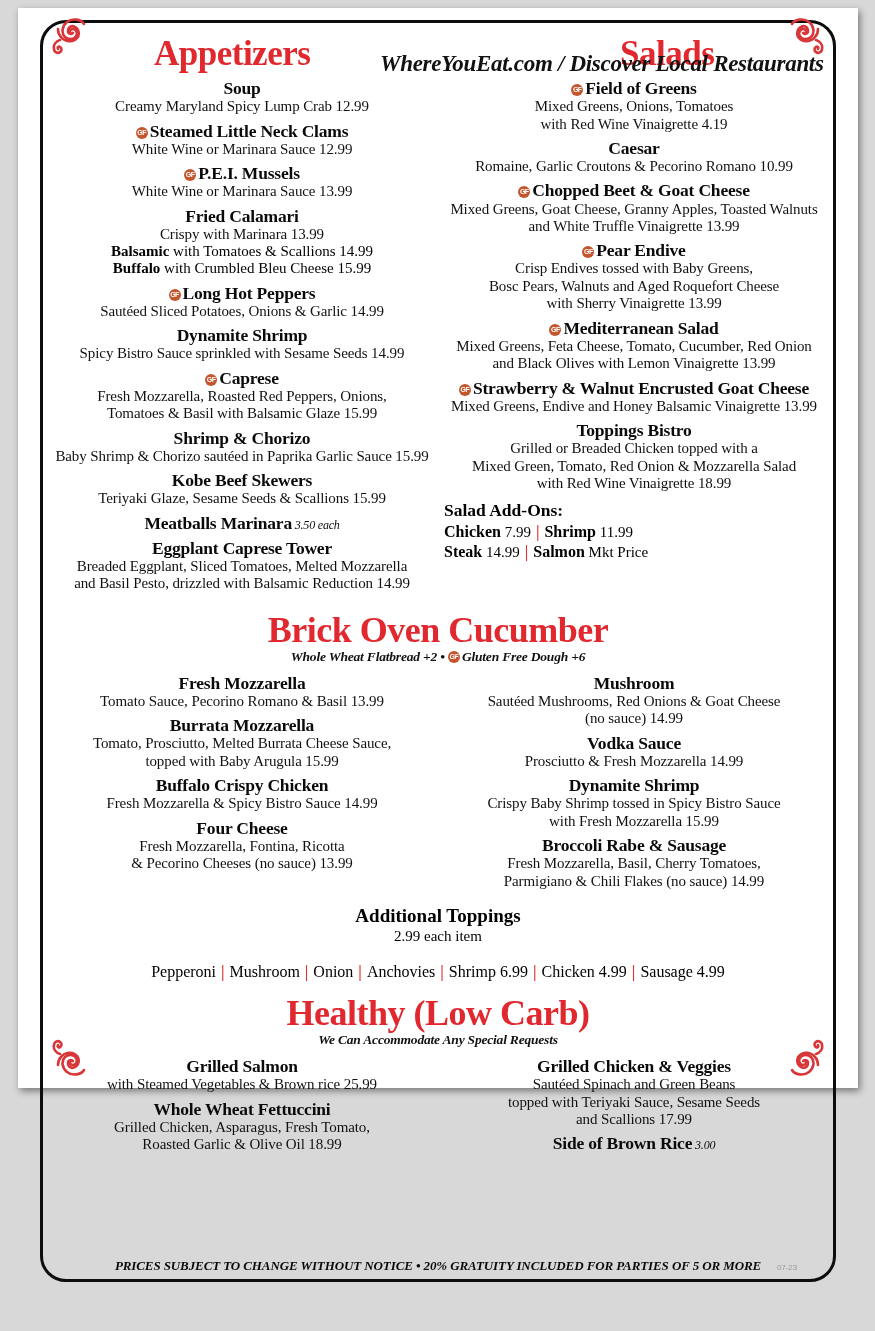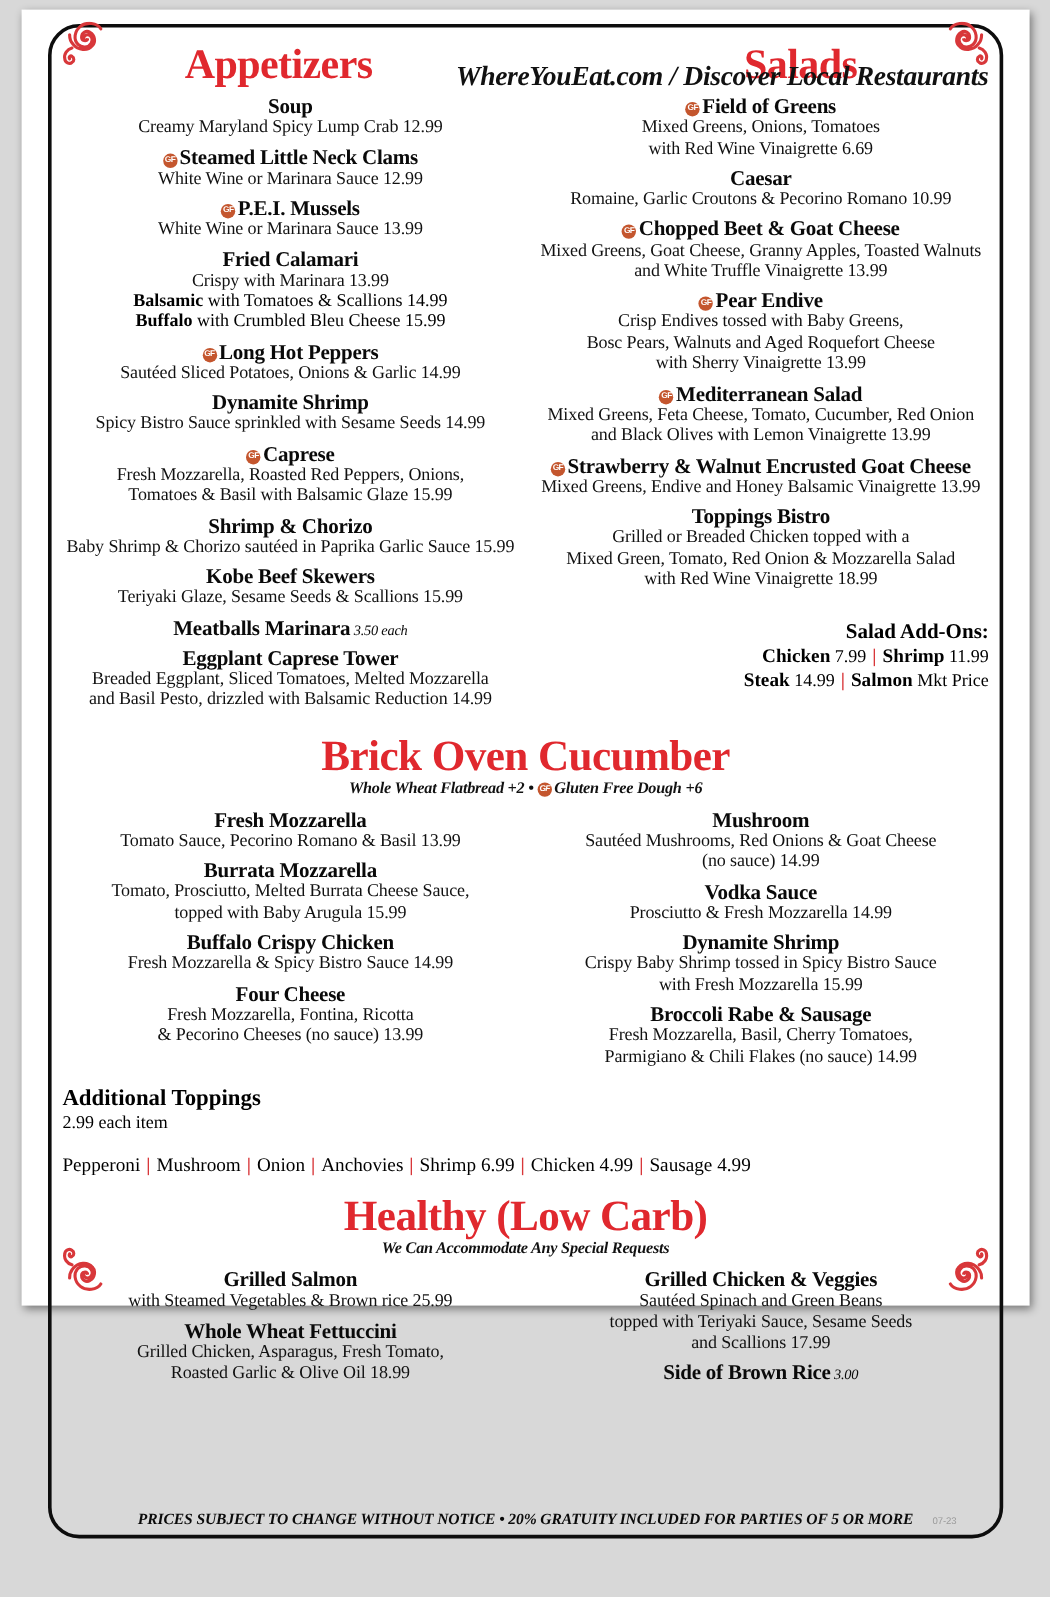--- a/index.html
+++ b/index.html
@@ -109,28 +109,28 @@
     vertical-align: 2px;
     margin-right: 2px;
     font-family: "Liberation Sans", sans-serif;
     letter-spacing: -0.5px;
   }
 
   
   .subline { font-size: 15px; line-height: 1.16; }
   .subline b { font-weight: bold; }
 
-  .addons { text-align:right; margin-top: 24px; }
+  .addons { text-align:left; margin-top: 8px; }
   .addons .title { font-weight: bold; font-size: 17.5px; }
   .addons .row { font-size: 16px; margin-top: 2px; }
   .addons .row b { font-weight: bold; }
   .addons .row .amt { font-weight: normal; font-size: 15px; }
   .sep { color: #d8373a; padding: 0 5px; font-weight: bold;}
 
-  .toppings { margin-top: 10px; }
+  .toppings { text-align:center; margin-top: 10px; }
   .toppings .t-title { font-weight: bold; font-size: 19px; }
   .toppings .t-sub   { font-size: 15px; margin-top: 1px; }
   .toppings .t-list  { font-size: 16px; margin-top: 18px; }
 
   .footer-bar {
     position: absolute;
     left: 0; right: 0; bottom: 0;
     text-align: center;
     font-style: italic;
     font-weight: bold;
@@ -253,21 +253,21 @@
               <span class="ln">Breaded Eggplant, Sliced Tomatoes, Melted Mozzarella</span>
               <span class="ln">and Basil Pesto, drizzled with Balsamic Reduction  14.99</span>
             </div>
           </div>
         </div>
       <div class="col col-r" id="col-salads">
           <div class="item">
             <div class="name"><span class="gf">GF</span>Field of Greens</div>
             <div class="desc">
               <span class="ln">Mixed Greens, Onions, Tomatoes</span>
-              <span class="ln">with Red Wine Vinaigrette  6.69</span>
+              <span class="ln">with Red Wine Vinaigrette  4.19</span>
             </div>
           </div>
           <div class="item">
             <div class="name">Caesar</div>
             <div class="desc">
               <span class="ln">Romaine, Garlic Croutons &amp; Pecorino Romano  10.99</span>
             </div>
           </div>
           <div class="item">
             <div class="name"><span class="gf">GF</span>Chopped Beet &amp; Goat Cheese</div>

